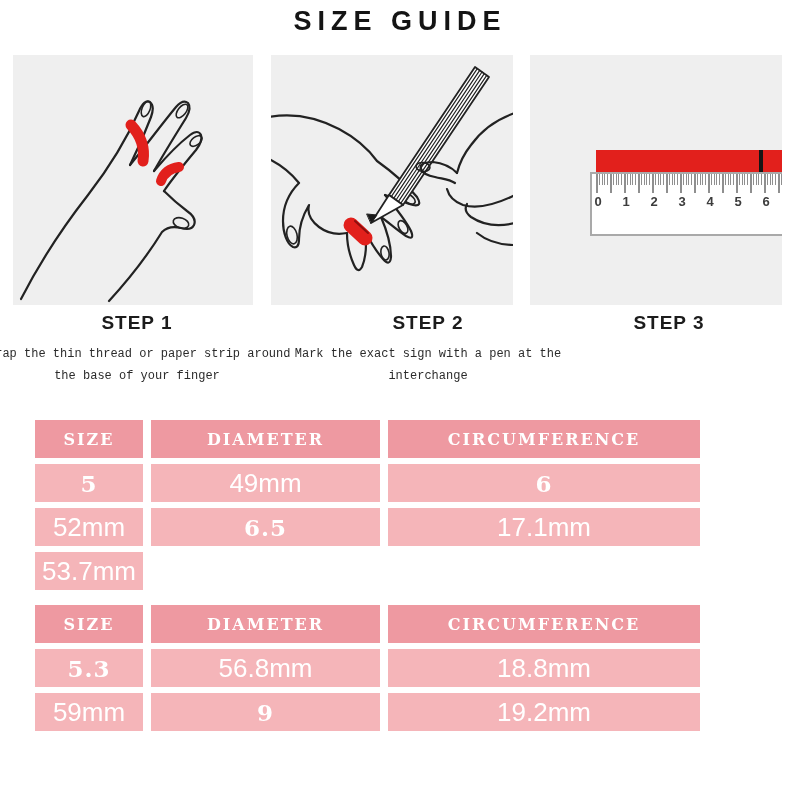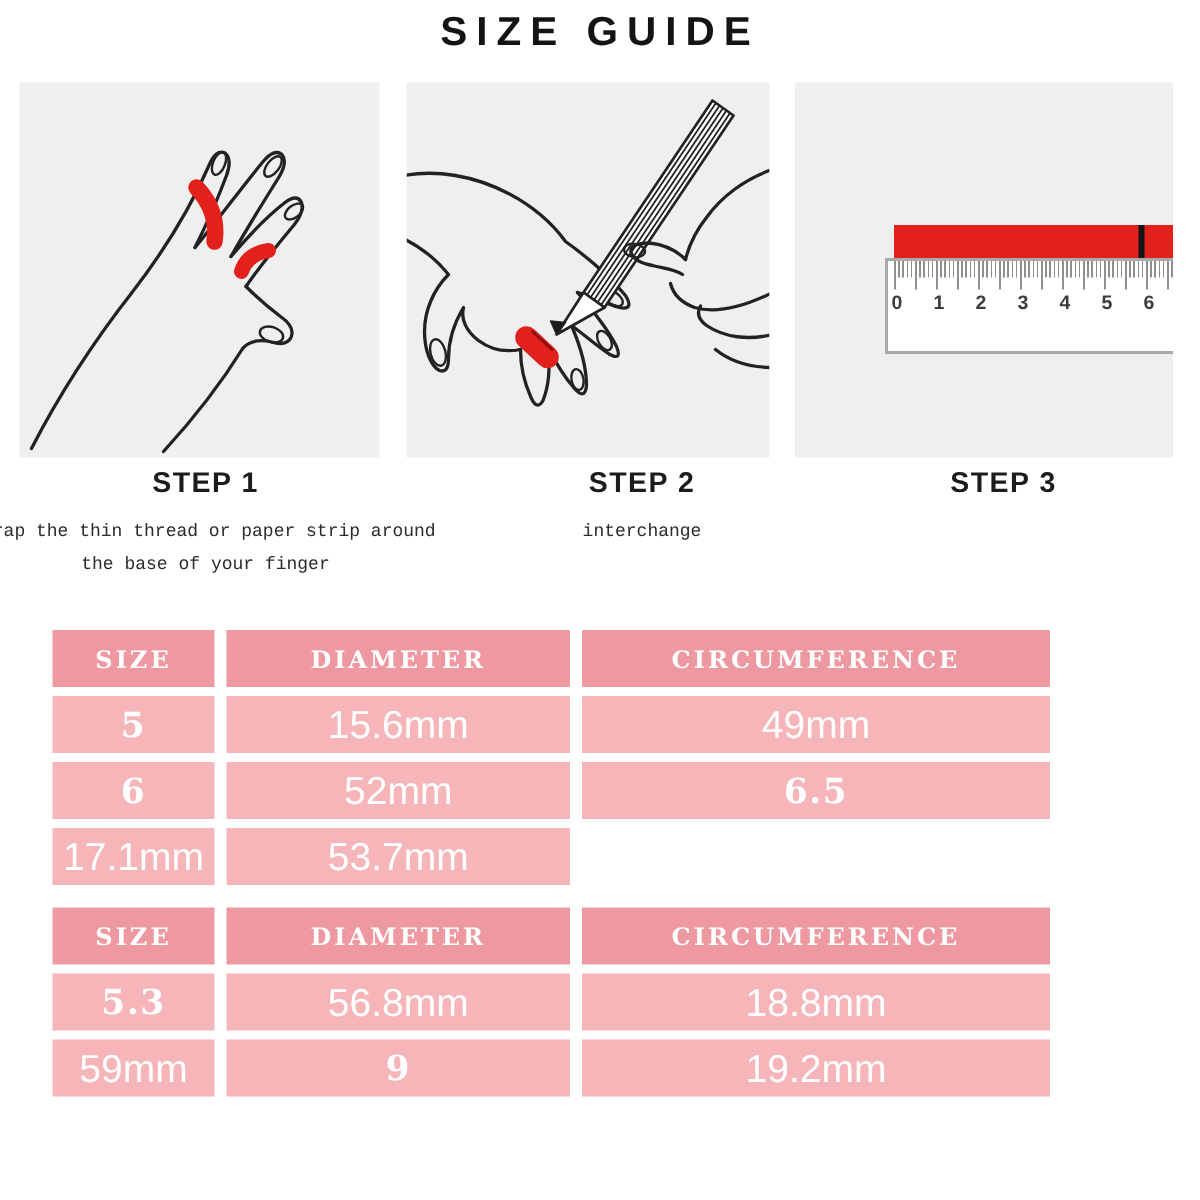--- a/index.html
+++ b/index.html
@@ -122,34 +122,34 @@
   <div class="step-col step-col-1">
     <div class="step-label">STEP 1</div>
     <div class="step-caption">
       <span>Wrap the thin thread or paper strip around</span>
       <span>the base of your finger</span>
     </div>
   </div>
   <div class="step-col step-col-2">
     <div class="step-label">STEP 2</div>
     <div class="step-caption">
+      <span>Mark the exact sign with a pen at the</span>
       <span>interchange</span>
     </div>
   </div>
   <div class="step-col step-col-3">
     <div class="step-label">STEP 3</div>
   </div>
 
   <div class="size-table table-1">
     <div class="cell th">SIZE</div>
     <div class="cell th">DIAMETER</div>
     <div class="cell th">CIRCUMFERENCE</div>
 
     <div class="cell td-size">5</div>
-    <div class="cell td">15.6mm</div>
     <div class="cell td">49mm</div>
 
     <div class="cell td-size">6</div>
     <div class="cell td">52mm</div>
 
     <div class="cell td-size">6.5</div>
     <div class="cell td">17.1mm</div>
     <div class="cell td">53.7mm</div>
   </div>
 

